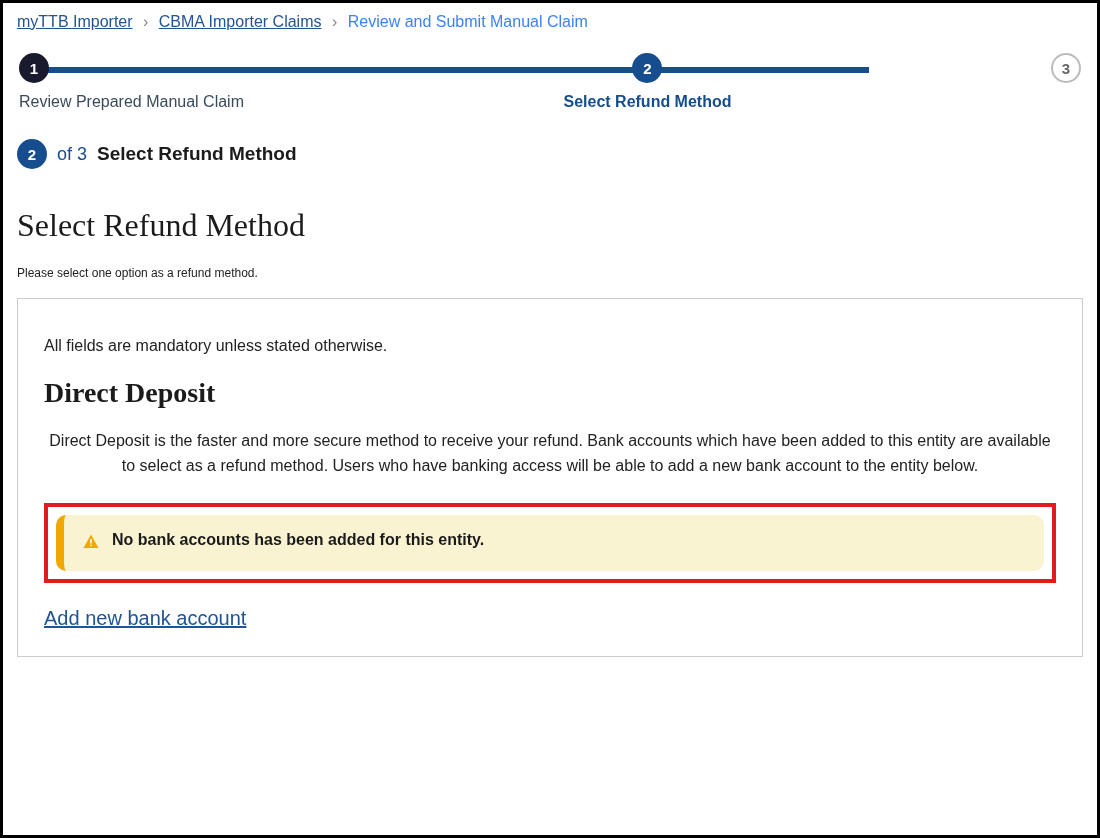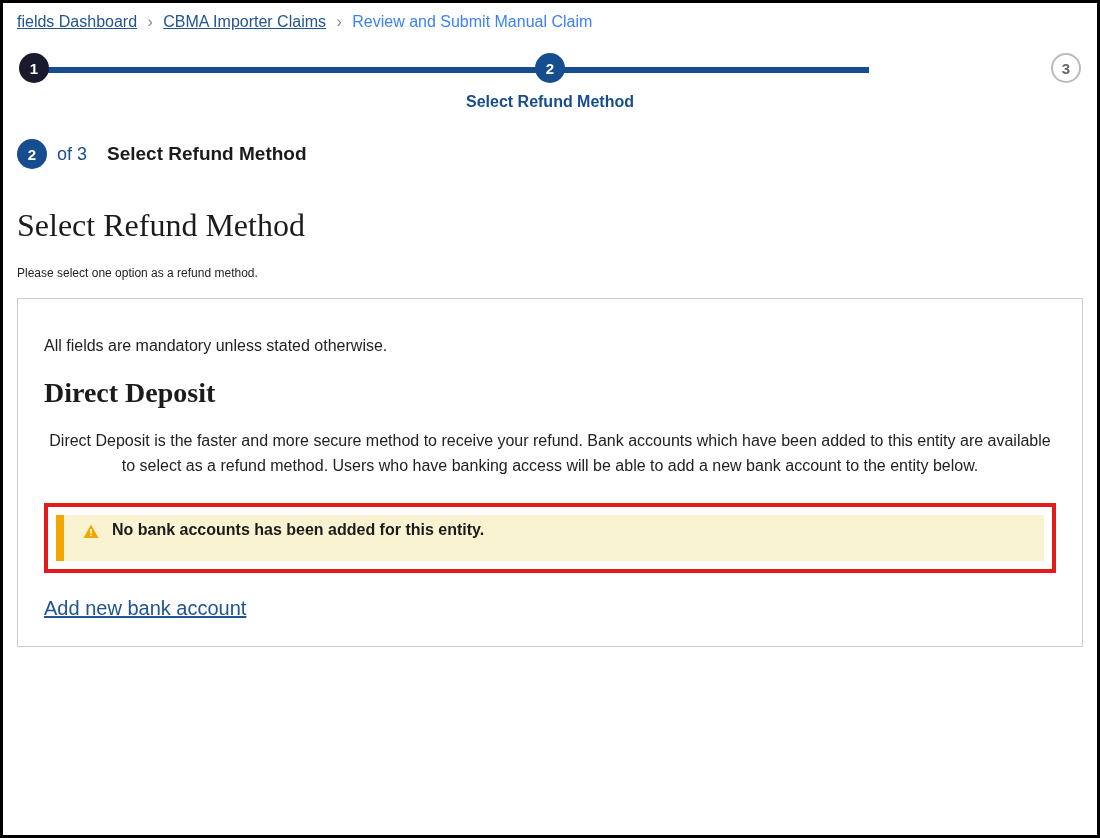--- a/index.html
+++ b/index.html
@@ -95,21 +95,21 @@
       background: #164d8f;
       color: #fff;
       font-weight: bold;
       display: flex; align-items: center; justify-content: center;
       font-size: 15px;
       margin-right: 10px;
     }
     .progress-of {
       color: #164d8f;
       font-size: 18px;
-      margin-right: 20px;
+      margin-right: 10px;
     }
     .progress-title {
       font-weight: bold;
       font-size: 19px;
     }
     h1 {
       font-family: Georgia, "Times New Roman", serif;
       font-weight: normal;
       font-size: 32px;
       margin-bottom: 22px;
@@ -142,24 +142,25 @@
       text-align: center;
     }
     .alert-wrap {
       border: 4px solid #e41b1b;
       padding: 8px;
       margin-bottom: 24px;
     }
     .alert {
       background: #faf3d1;
       border-left: 8px solid #f0a800;
-      padding: 6px 18px 18px 18px;
+      padding: 16px 18px 18px 18px;
       display: flex;
       gap: 12px;
       align-items: flex-start;
+      border-radius: 10px;
     }
     .alert .tri {
       flex: none;
       margin-top: 2px;
     }
     .alert .tri svg { width: 18px; height: 18px; display: block; }
     .alert-title {
       font-weight: bold;
       font-size: 16px;
       margin-bottom: 4px;
@@ -171,32 +172,33 @@
     }
     .add-link {
       color: #205493;
       font-size: 20px;
     }
   </style>
 </head>
 <body>
 
 <div class="breadcrumb">
-  <a href="#">fields Dashboard</a>
+  <a href="#">myTTB Importer</a>
   <span class="sep">›</span>
   <a href="#">CBMA Importer Claims</a>
   <span class="sep">›</span>
   <span class="current">Review and Submit Manual Claim</span>
 </div>
 
 <div class="stepper">
   <div class="full-line-done"></div>
 
   <div class="step">
     <div class="step-circle done">1</div>
+    <div class="step-label">Review Prepared Manual Claim</div>
   </div>
 
   <div class="step" style="align-items:center;">
     <div class="step-circle active">2</div>
     <div class="step-label active">Select Refund Method</div>
   </div>
 
   <div class="step" style="align-items:flex-end;">
     <div class="step-circle upcoming">3</div>
   </div>

